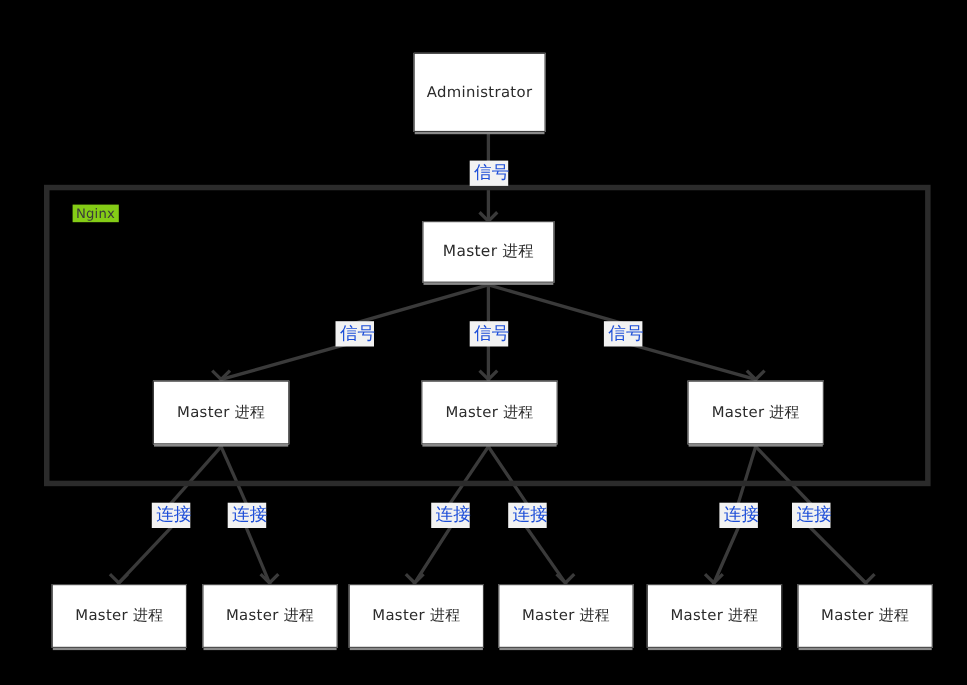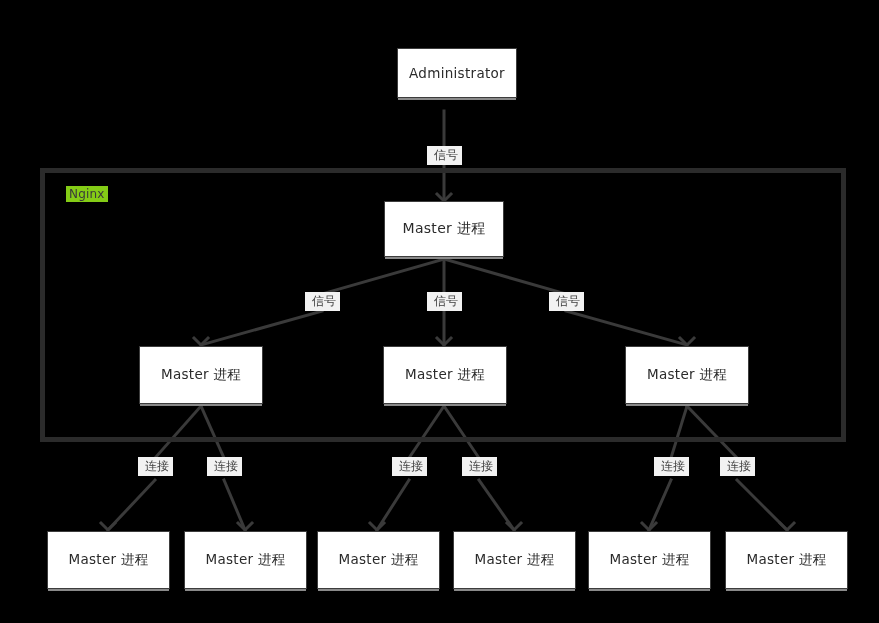--- a/index.html
+++ b/index.html
@@ -55,22 +55,22 @@
     font-size: 13.5px;
     letter-spacing: 0.3px;
     box-shadow: 0 3px 0 -1px #8a8a8a;
   }
   .node.tall { font-size: 14px; }
   
   .edge-label {
     position: absolute;
     box-sizing: border-box;
     background: #f2f2f2;
-    color: #404040;
-    font-size: 12px;
+    color: #1d4ed8;
+    font-size: 16px;
     line-height: 1;
     padding: 3px 4px 4px 4px;
     white-space: nowrap;
     text-align: right;
   }
 </style>
 </head>
 <body>
 
 <div id="canvas">
@@ -116,21 +116,21 @@
       <path d="M370,523 L377,530 L384,523"></path>
       <path d="M507,523 L514,530 L521,523"></path>
       <path d="M642,523 L649,530 L656,523"></path>
       <path d="M780,523 L787,530 L794,523"></path>
     </g>
   </svg>
 
   <div class="group-box" style="left:40px; top:168px; width:806px; height:274px;"></div>
   <div class="group-label" style="left:66px; top:186px;">Nginx</div>
 
-  <div class="node" style="left:397px; top:48px; width:120px; height:50px;">Administrator</div>
+  <div class="node" style="left:376px; top:48px; width:120px; height:72px;">Administrator</div>
 
   <div class="edge-label" style="left:427px; top:146px; width:35px;">信号</div>
 
   <div class="node tall" style="left:384px; top:201px; width:120px; height:56px;">Master 进程</div>
 
   <div class="edge-label" style="left:305px; top:292px; width:35px;">信号</div>
   <div class="edge-label" style="left:427px; top:292px; width:35px;">信号</div>
   <div class="edge-label" style="left:549px; top:292px; width:35px;">信号</div>
 
   <div class="node" style="left:139px; top:346px; width:124px; height:58px;">Master 进程</div>

